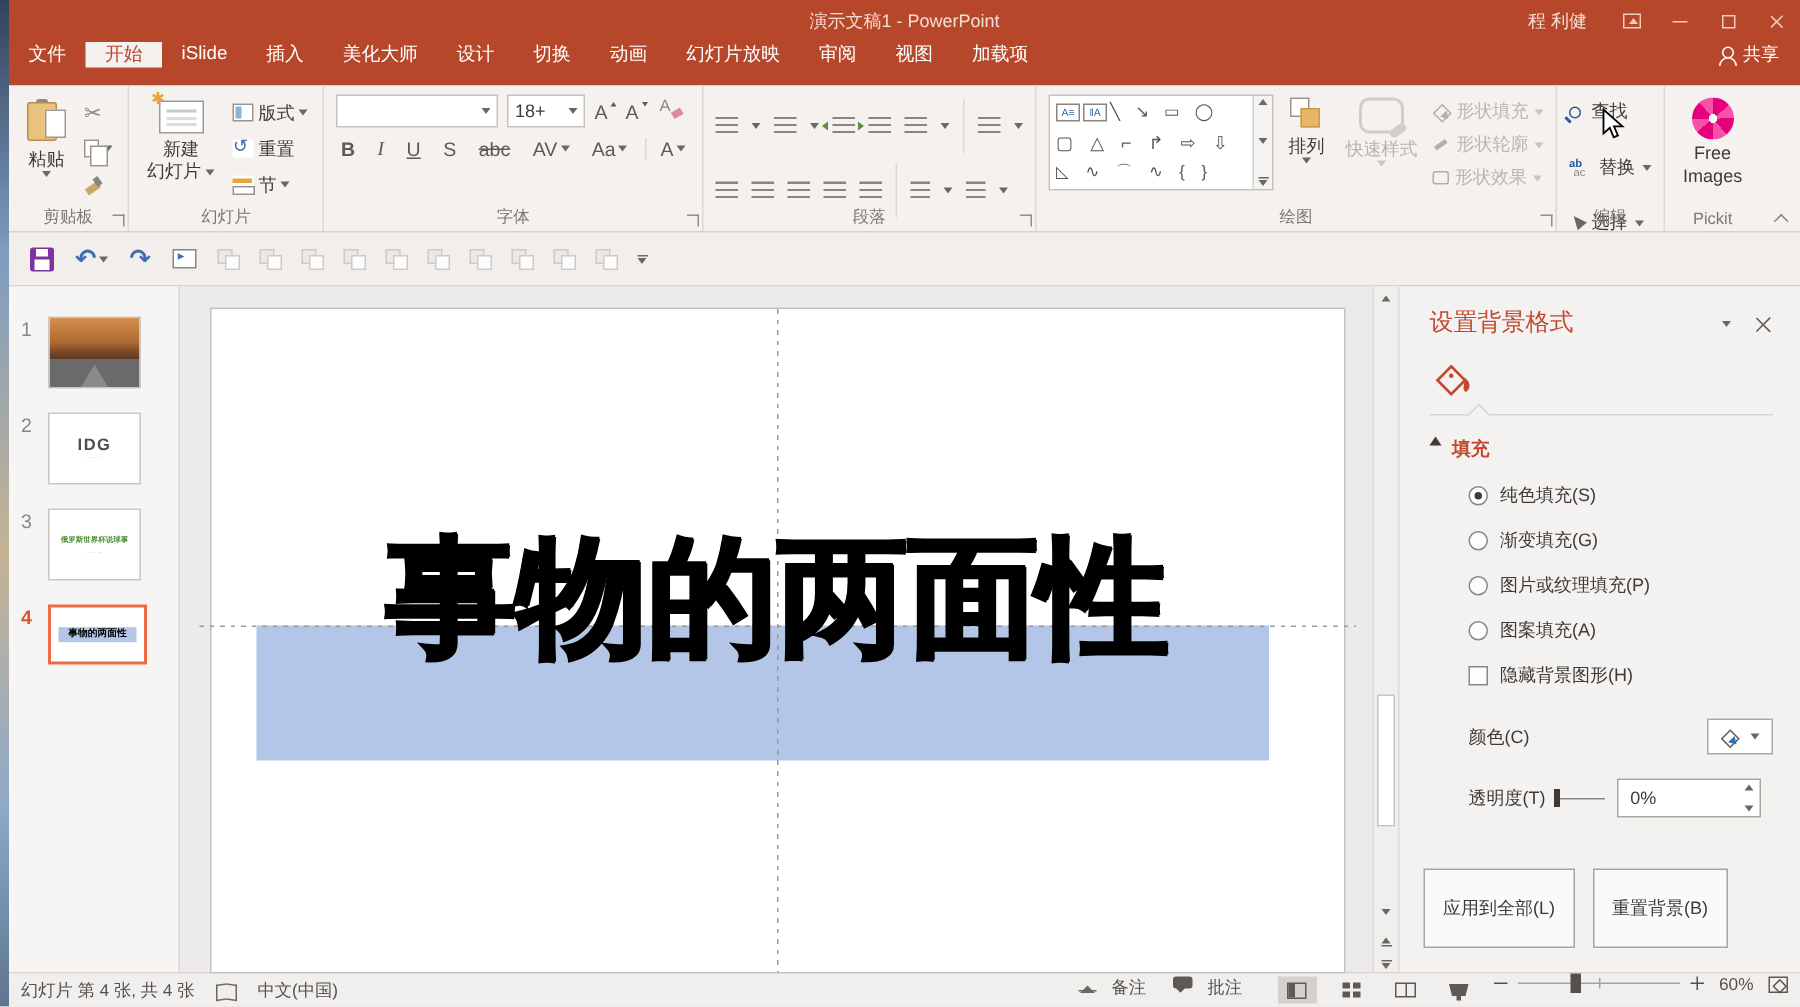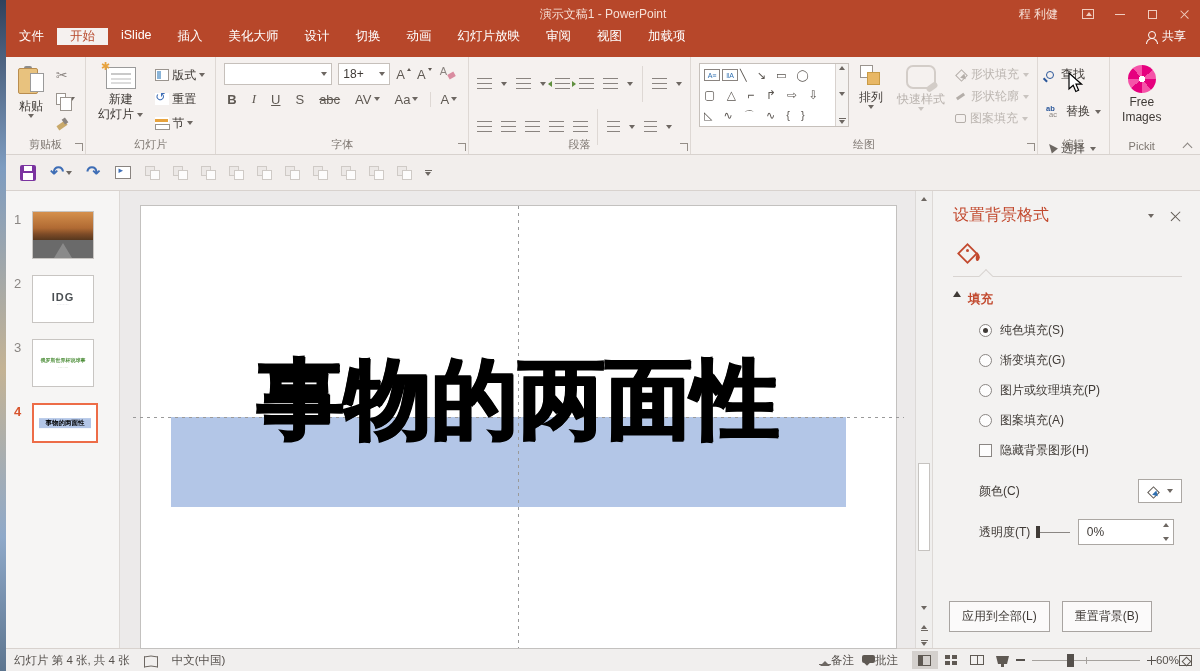--- a/index.html
+++ b/index.html
@@ -196,28 +196,28 @@
 .colorbtn{margin-left:auto;width:44px;height:24px;background:#fff;border:1px solid #aba7a3;display:flex;align-items:center;justify-content:space-evenly}
 .colorbtn .bucketmini::before{border-color:#5f5953}
 .colorbtn .bucketmini::after{border-top-color:#2f6fb0}
 .transrow{display:flex;align-items:center;margin:16px 0 0 26px;gap:6px}
 .slider{display:flex;align-items:center;gap:0}
 .sl-thumb{width:3.5px;height:12px;background:#3f3a36}
 .sl-track{width:30px;height:1px;background:#8a8683}
 .spin{margin-left:2px;width:96px;height:26px;background:#fff;border:1px solid #aba7a3;display:flex;align-items:center;padding-left:8px;position:relative}
 .spin-arrows{position:absolute;right:4px;top:3px;bottom:3px;display:flex;flex-direction:column;justify-content:space-between;align-items:center}
 .p-buttons{position:absolute;bottom:16px;left:16px;display:flex;gap:12px}
-.pbtn{border:1px solid #a8a4a1;background:#fbfafa;padding:6px 12px;font-size:12px;color:#3f3a36}
+.pbtn{border:1px solid #a8a4a1;background:#fbfafa;padding:17px 12px;font-size:12px;color:#3f3a36}
 
 .statusbar{height:22px;flex:0 0 22px;background:#f1efee;display:flex;align-items:center;font-size:11.5px;color:#55504c;padding:0 8px;gap:8px}
 .sb-left{display:flex;align-items:center;gap:14px}
 .bookic{width:14px;height:11px;position:relative}
 .bookic::before{content:"";position:absolute;left:0;top:1px;width:6px;height:9px;border:1px solid #6d6762;border-right:none;transform:skewY(-8deg)}
 .bookic::after{content:"";position:absolute;right:0;top:1px;width:6px;height:9px;border:1px solid #6d6762;border-left:none;transform:skewY(8deg)}
-.sb-right{margin-left:auto;display:flex;align-items:center;}
+.sb-right{margin-left:auto;display:flex;align-items:flex-start;gap:10px}
 .noteic{width:12px;height:10px;position:relative}
 .noteic::before{content:"";position:absolute;left:1px;top:1px;border-left:5px solid transparent;border-right:5px solid transparent;border-bottom:5px solid transparent;border-top:5px solid #6d6762;transform:rotate(180deg)}
 .noteic::after{content:"";position:absolute;left:0;bottom:0;width:12px;height:1.4px;background:#6d6762}
 .bubbleic{width:13px;height:10px;position:relative}
 .bubbleic::before{content:"";position:absolute;left:0;top:0;width:13px;height:8px;background:#5f5953;border-radius:2px}
 .bubbleic::after{content:"";position:absolute;left:3px;bottom:0;width:4px;height:4px;background:#5f5953;transform:rotate(45deg)}
 .vbtn{width:26px;height:18px;display:flex;align-items:center;justify-content:center}
 .vbtn.sel{background:#d4d0cd}
 .vic-normal{width:13px;height:11px;border:1px solid #5f5953;background:linear-gradient(to right,#5f5953 4px,transparent 4px)}
 .vic-sorter{width:12px;height:11px;background:
@@ -450,21 +450,21 @@
               <span>形状填充</span>
               <span class="car" style="border-top-color:#c9c4c0"></span>
             </div>
           <div class="fxrow">
               <span class="pencilmini"></span>
               <span>形状轮廓</span>
               <span class="car" style="border-top-color:#c9c4c0"></span>
             </div>
           <div class="fxrow">
               <span class="shapemini"></span>
-              <span>图案填充</span>
+              <span>形状效果</span>
               <span class="car" style="border-top-color:#c9c4c0"></span>
             </div>
         </div>
         <div class="glabel">绘图</div>
         <div class="launcher"></div>
       </div>
 
       <div class="rgroup">
         <div class="edcol">
           <div class="edrow">

